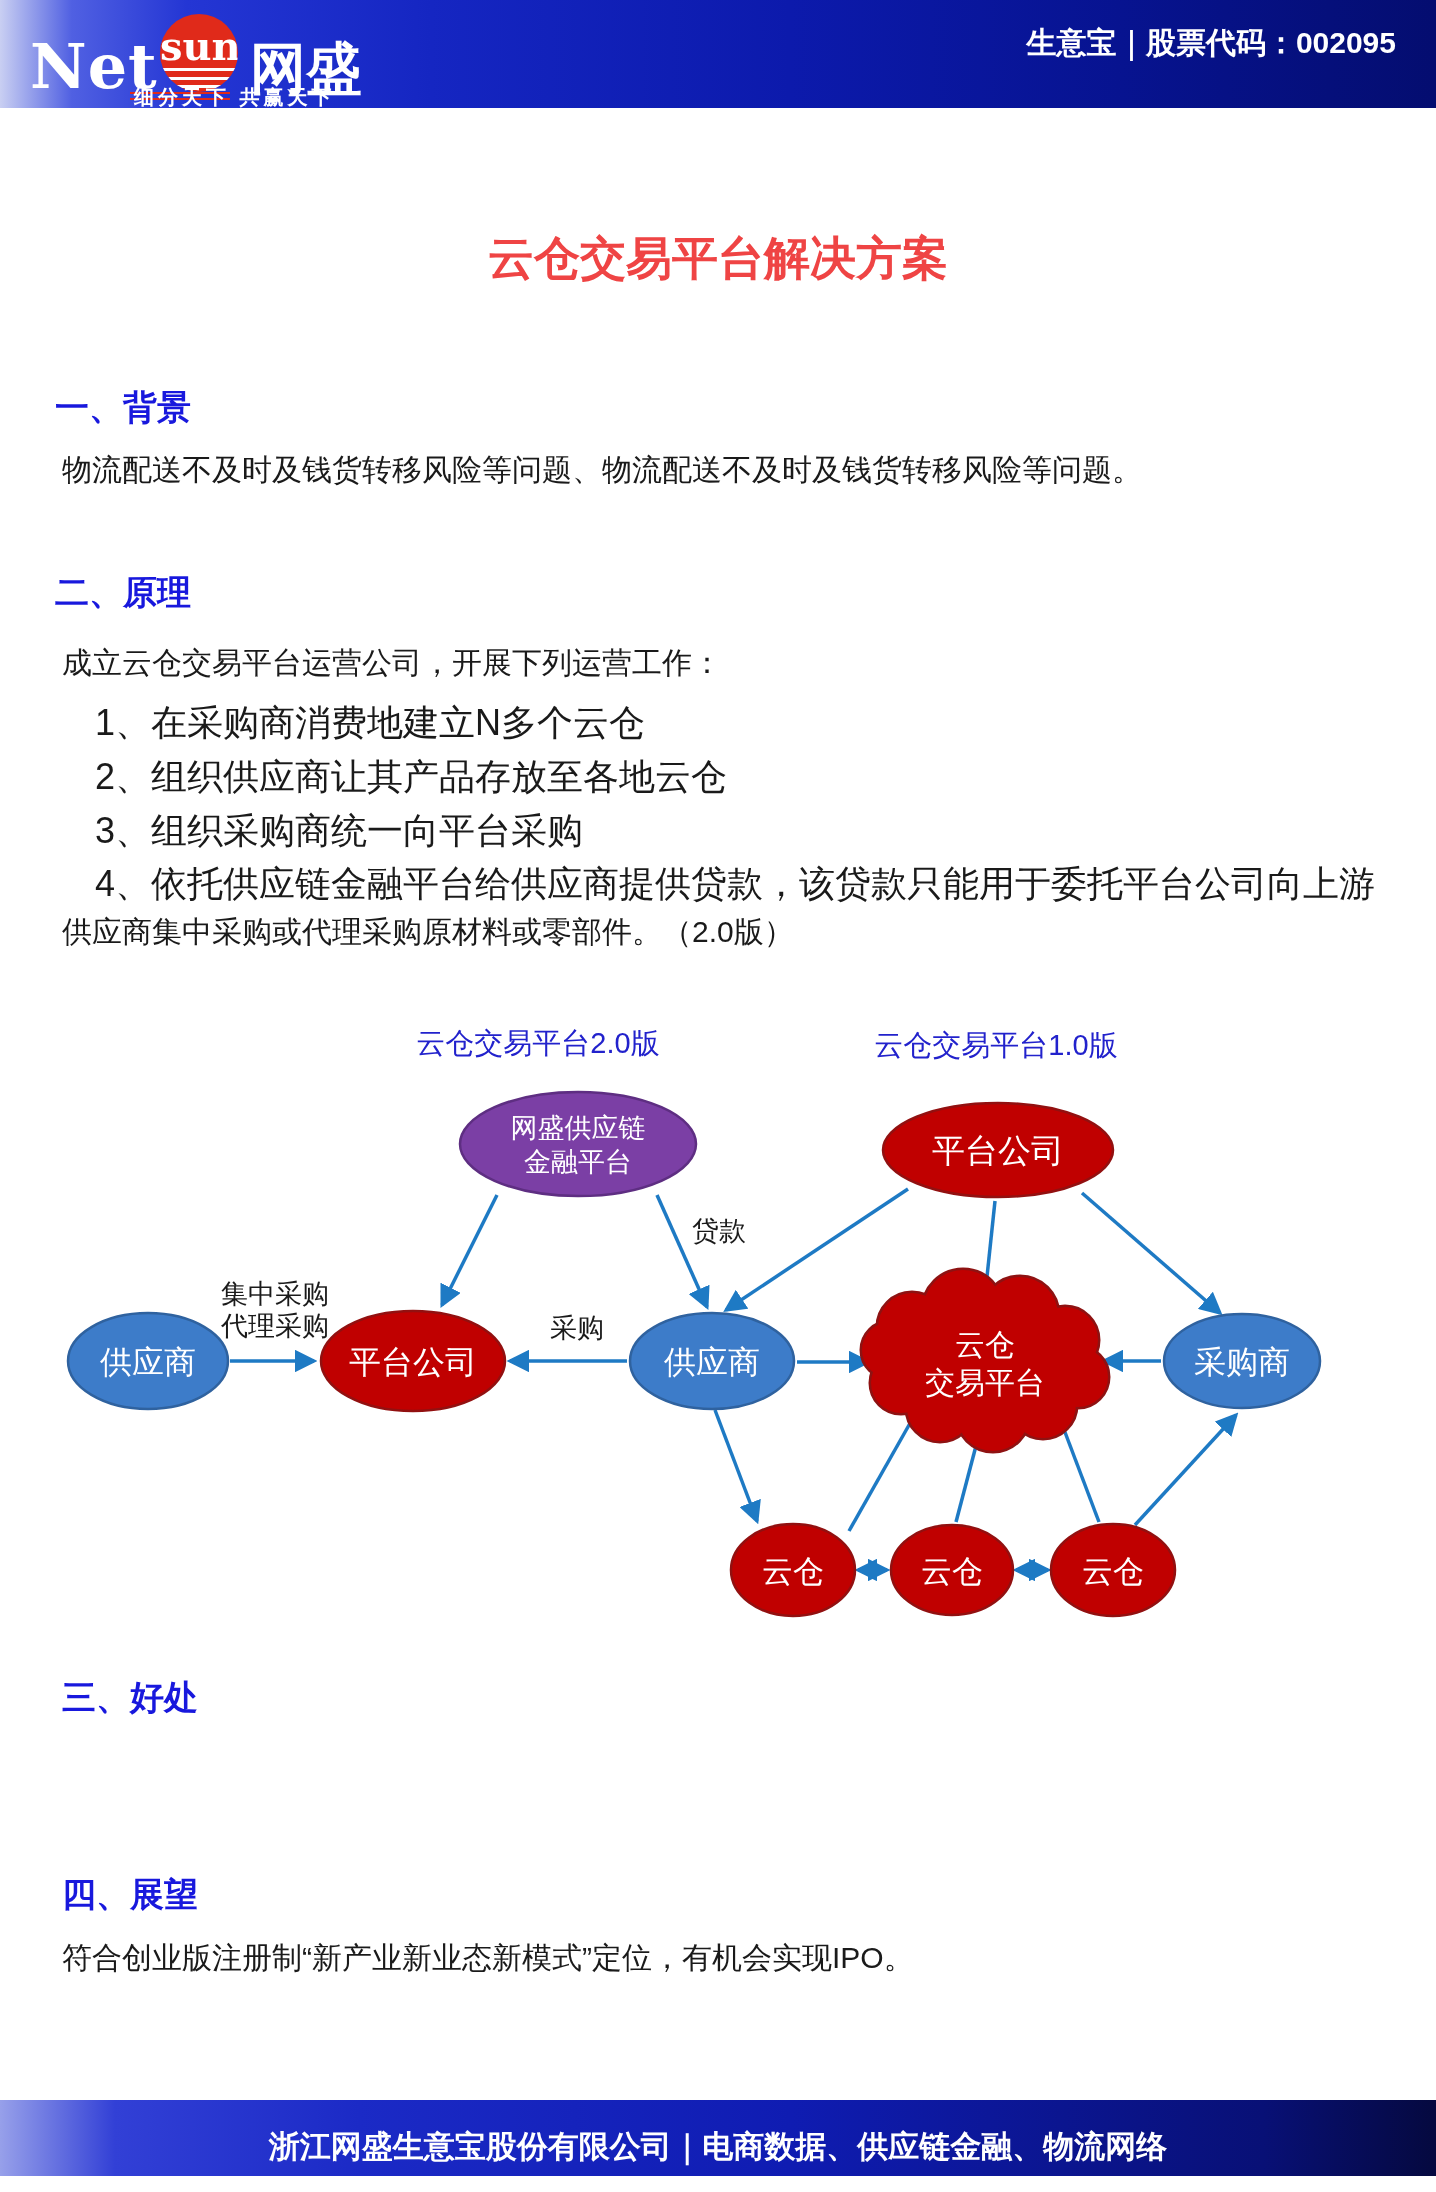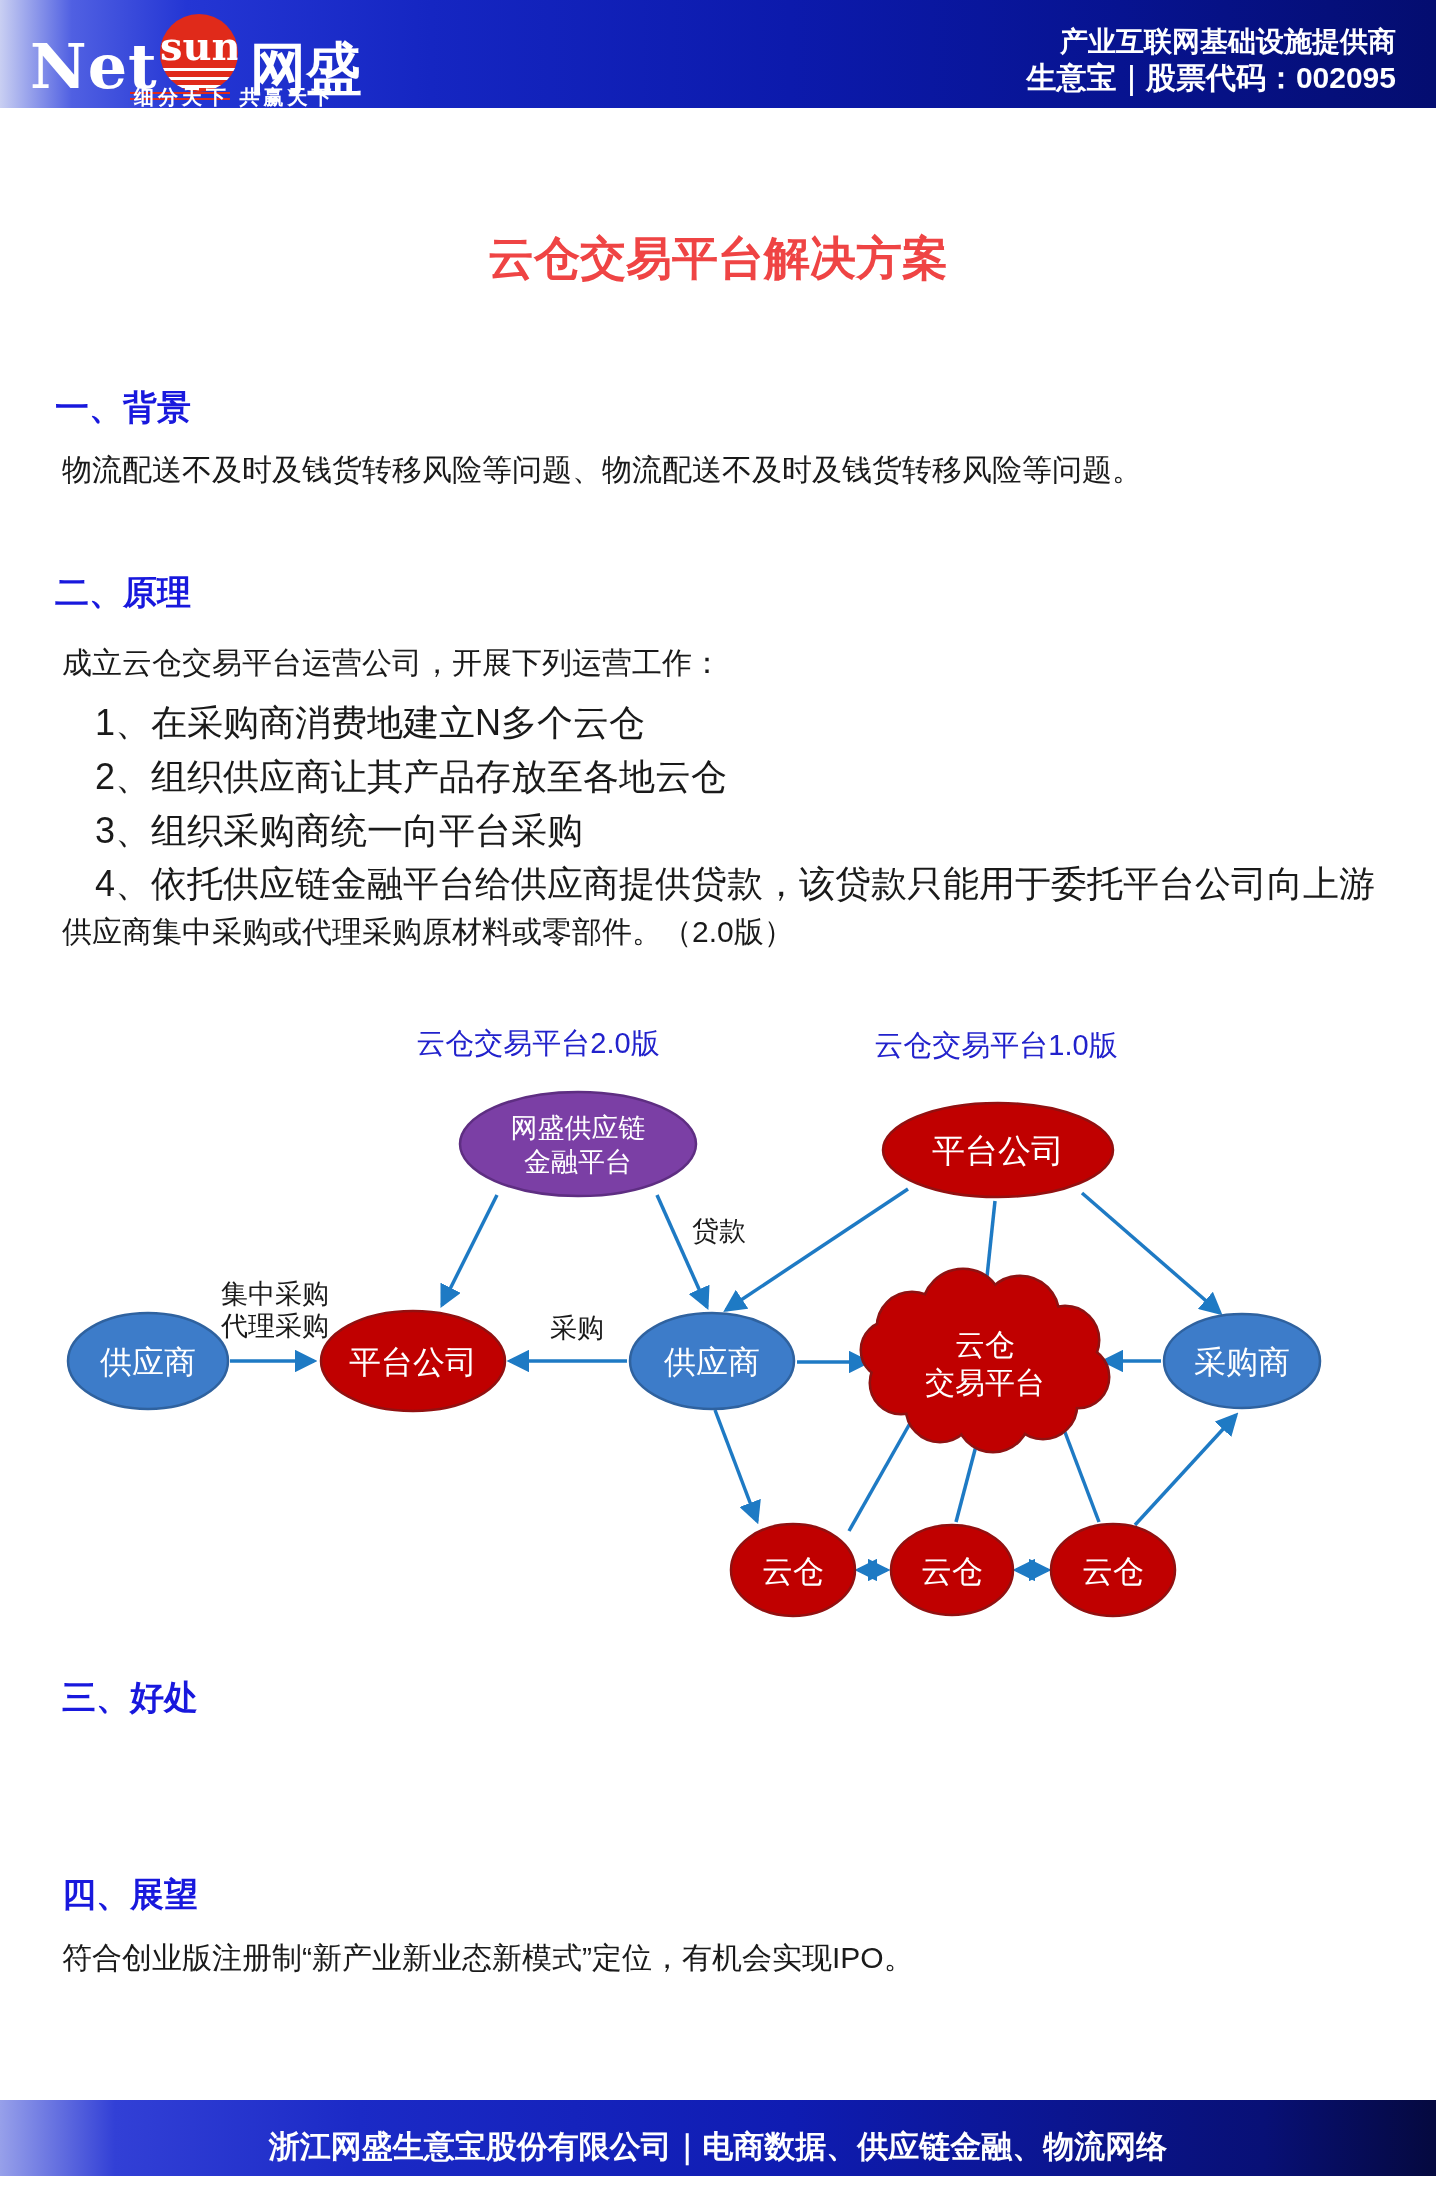--- a/index.html
+++ b/index.html
@@ -48,21 +48,20 @@
         <div class="sun-stripe" style="top:54px"></div>
         <div class="sun-stripe" style="top:63px"></div>
         <div class="sun-stripe" style="top:71px"></div>
       </div>
       <div class="logo-cn">网盛</div>
       <div class="reflect" style="left:130px;top:92px;width:100px"></div>
       <div class="reflect" style="left:130px;top:98px;width:100px"></div>
       <div class="tagline">细分天下 共赢天下</div>
     </div>
     <div class="hdr-right">
-      <div class="l1">产业互联网基础设施提供商</div>
       <div class="l2">生意宝｜股票代码：002095</div>
     </div>
   </div>
 
   <div class="title">云仓交易平台解决方案</div>
 
   <div class="sec-head" style="left:55px;top:385px">一、背景</div>
   <div class="body-text" style="top:450px">物流配送不及时及钱货转移风险等问题、物流配送不及时及钱货转移风险等问题。</div>
 
   <div class="sec-head" style="left:55px;top:570px">二、原理</div>

